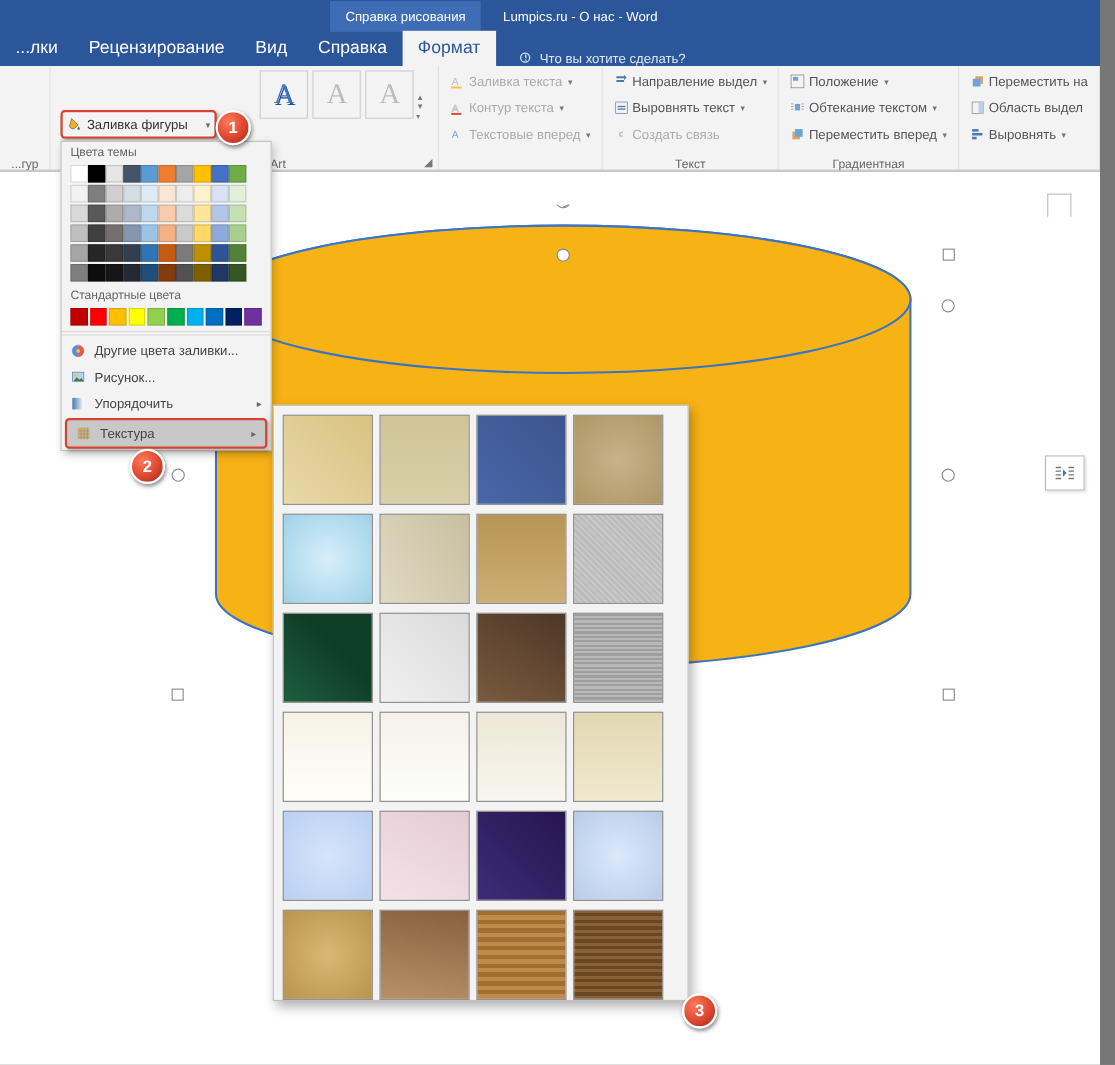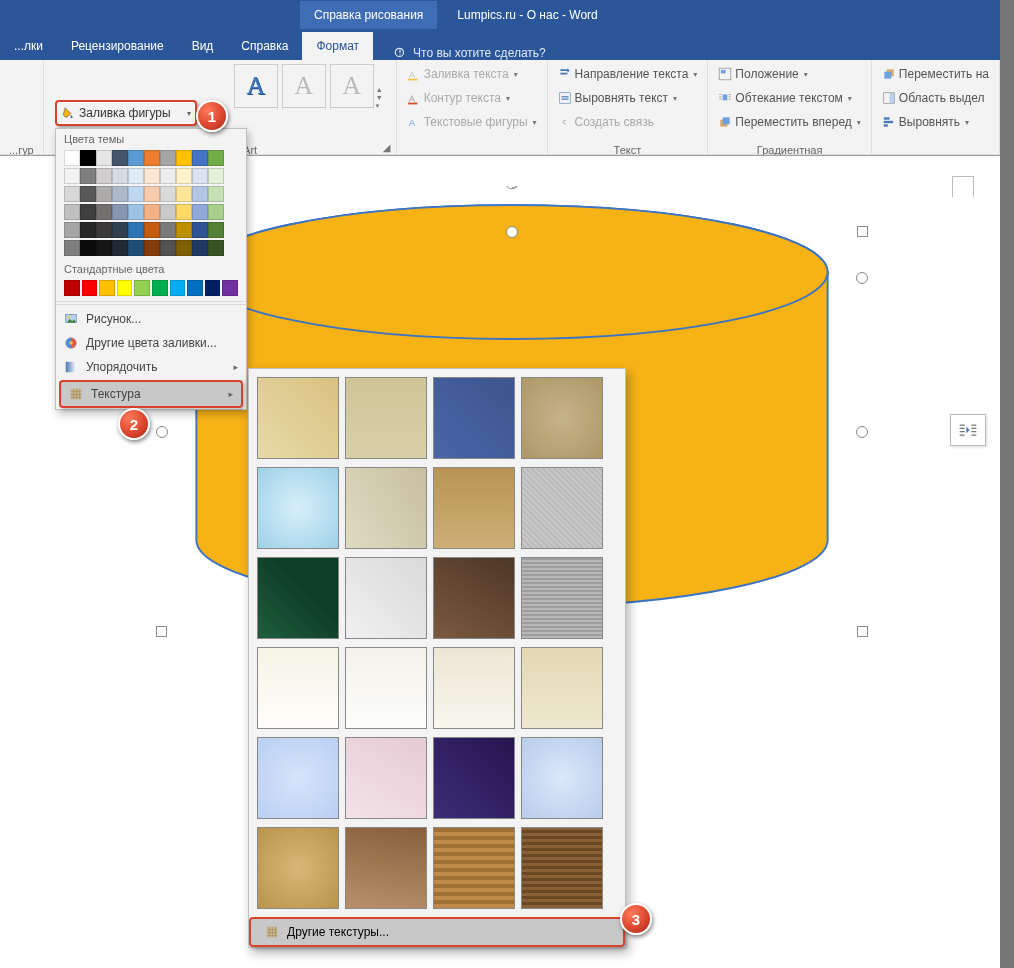--- a/index.html
+++ b/index.html
@@ -1,21 +1,21 @@
 <!DOCTYPE html>
 <html><head>
 <meta charset="utf-8">
 <style>
 html,body{margin:0;padding:0;font-family:"Segoe UI",Tahoma,sans-serif;font-size:12px;background:#777;width:1014px;height:968px;overflow:hidden}
 .app{background:#fff;width:1000px;height:955px;margin-left:0}
 .titlebar{height:30px;background:#2B579A;color:#fff;display:flex;align-items:center}
 .ctx-tab{background:#3E6DB5;padding:7px 14px;margin-left:300px;font-size:12px}
 .doc-title{margin-left:20px;font-size:12px}
 .tabbar{height:30px;background:#2B579A;color:#fff;display:flex;align-items:flex-end}
-.tab{padding:7px 14px;font-size:12px;cursor:pointer}
+.tab{padding:7px 14px;font-size:16px;cursor:pointer}
 .tab.active{background:#F3F3F3;color:#2B579A}
 .tellme{display:flex;align-items:center;padding:0 20px;color:#E0E7F3}
 .tellme svg{width:14px;height:14px;margin-right:6px;fill:#E0E7F3}
 .ribbon{height:94px;background:#F3F3F3;border-bottom:1px solid #DADADA;display:flex}
 .group{border-right:1px solid #E0E0E0;padding:2px 6px;display:flex;flex-direction:column;position:relative;height:94px}
 .group-label{position:absolute;bottom:2px;left:0;right:0;text-align:center;font-size:11px;color:#666}
 .dlg-laun{position:absolute;right:2px;bottom:2px;width:14px;height:14px;color:#777;font-size:10px;text-align:center;cursor:pointer}
 .btn-row{display:flex;align-items:center;gap:3px;color:#555;padding:2px 4px;white-space:nowrap;font-size:12px;height:20px}
 .btn-row svg{width:14px;height:14px;flex-shrink:0}
 .btn-row .dd{margin-left:2px;font-size:8px;color:#777}
@@ -111,30 +111,30 @@
             <text x="3" y="18" font-size="16" fill="none" stroke="#bbb">A</text>
             <rect x="2" y="20" width="16" height="3" fill="#D64C2B"></rect>
           </svg>
           <span>Контур текста</span>
           <span class="dd">▾</span>
         </div>
       <div class="btn-row btn-disabled">
           <svg viewBox="0 0 24 24">
             <text x="3" y="18" font-size="16" fill="#6DA2E0">A</text>
           </svg>
-          <span>Текстовые фигуры</span>
+          <span>Текстовые вперед</span>
           <span class="dd">▾</span>
         </div>
     </div>
     <div class="group" style="width:170px">
       <div class="btn-row">
           <svg viewBox="0 0 24 24" fill="#4A78B5">
             <path d="M4 4h12v3H4zM4 10h12v3H4zM16 2l4 4-4 4z"></path>
           </svg>
-          <span>Направление текста</span>
+          <span>Направление выдел</span>
           <span class="dd">▾</span>
         </div>
       <div class="btn-row">
           <svg viewBox="0 0 24 24" fill="#4A78B5">
             <rect x="3" y="3" width="18" height="18" fill="none" stroke="#4A78B5"></rect>
             <rect x="6" y="9" width="12" height="2"></rect>
             <rect x="6" y="13" width="12" height="2"></rect>
           </svg>
           <span>Выровнять текст</span>
           <span class="dd">▾</span>
@@ -316,34 +316,34 @@
       <div class="swatch" style="background: rgb(0, 176, 80);"></div>
       <div class="swatch" style="background: rgb(0, 176, 240);"></div>
       <div class="swatch" style="background: rgb(0, 112, 192);"></div>
       <div class="swatch" style="background: rgb(0, 32, 96);"></div>
       <div class="swatch" style="background: rgb(112, 48, 160);"></div>
     </div>
   <div class="sep"></div>
   <div class="sep"></div>
   <div class="menu-item">
       <svg viewBox="0 0 24 24">
-        <rect x="3" y="4" width="18" height="14" fill="#B9D0EC" stroke="#4A78B5"></rect>
-        <circle cx="8" cy="9" r="2" fill="#F5C242"></circle>
-        <path d="M5 18l5-6 4 4 3-3 4 5z" fill="#3E7A3E"></path>
-      </svg>
-      <span>Рисунок...</span>
-    </div>
-  <div class="menu-item">
-      <svg viewBox="0 0 24 24">
         <circle cx="12" cy="12" r="9" fill="none" stroke="#888"></circle>
         <path d="M12 3a9 9 0 0 1 0 18z" fill="#E05C4A"></path>
         <path d="M12 3a9 9 0 0 0 0 18z" fill="#4A8FE0"></path>
         <circle cx="12" cy="12" r="3" fill="#F5C242"></circle>
       </svg>
       <span>Другие цвета заливки...</span>
+    </div>
+  <div class="menu-item">
+      <svg viewBox="0 0 24 24">
+        <rect x="3" y="4" width="18" height="14" fill="#B9D0EC" stroke="#4A78B5"></rect>
+        <circle cx="8" cy="9" r="2" fill="#F5C242"></circle>
+        <path d="M5 18l5-6 4 4 3-3 4 5z" fill="#3E7A3E"></path>
+      </svg>
+      <span>Рисунок...</span>
     </div>
   <div class="menu-item">
       <svg viewBox="0 0 24 24">
         <rect x="3" y="3" width="18" height="18" fill="url(#g1)"></rect>
         <defs>
           <linearGradient id="g1">
             <stop offset="0" stop-color="#4A78B5"></stop>
             <stop offset="1" stop-color="#fff"></stop>
           </linearGradient>
         </defs>
@@ -381,24 +381,17 @@
       <div class="tex" style="background: linear-gradient(0deg, rgb(240, 233, 207), rgb(227, 216, 179));"></div>
       <div class="tex" style="background: radial-gradient(circle, rgb(214, 228, 250), rgb(185, 207, 243));"></div>
       <div class="tex" style="background: linear-gradient(30deg, rgb(243, 226, 232), rgb(230, 203, 212));"></div>
       <div class="tex" style="background: linear-gradient(45deg, rgb(60, 45, 120), rgb(38, 21, 78));"></div>
       <div class="tex" style="background: radial-gradient(circle, rgb(220, 232, 251), rgb(184, 204, 233));"></div>
       <div class="tex" style="background: radial-gradient(circle, rgb(217, 184, 118), rgb(184, 148, 76));"></div>
       <div class="tex" style="background: linear-gradient(10deg, rgb(184, 145, 106), rgb(136, 96, 60));"></div>
       <div class="tex" style="background: repeating-linear-gradient(0deg, rgb(192, 138, 74) 0px, rgb(192, 138, 74) 4px, rgb(160, 111, 52) 4px, rgb(160, 111, 52) 8px);"></div>
       <div class="tex" style="background: repeating-linear-gradient(0deg, rgb(138, 96, 54) 0px, rgb(138, 96, 54) 3px, rgb(106, 71, 35) 3px, rgb(106, 71, 35) 6px);"></div>
     </div>
-  <div class="more-tex">
-    <svg width="14" height="14" viewBox="0 0 24 24">
-        <rect x="3" y="3" width="18" height="18" fill="#C7B38A"></rect>
-        <path d="M3 8h18M3 13h18M3 18h18M8 3v18M13 3v18M18 3v18" stroke="#9A845A" stroke-width="0.8"></path>
-      </svg>
-    <span>Другие текстуры...</span>
-  </div>
 </div>
 
 <div class="badge" style="left:196px;top:100px">1</div>
 <div class="badge" style="left:118px;top:408px">2</div>
 <div class="badge" style="left:620px;top:903px">3</div>
 
 </body></html>

